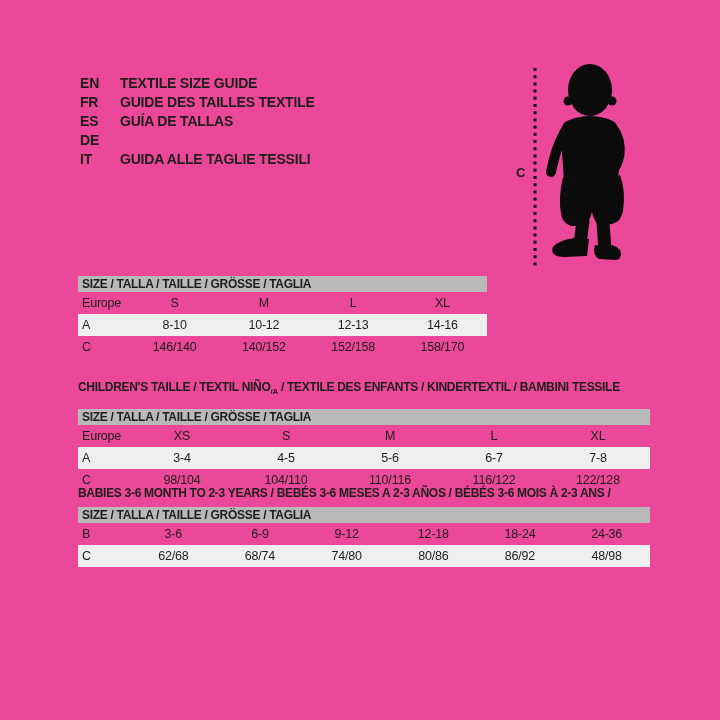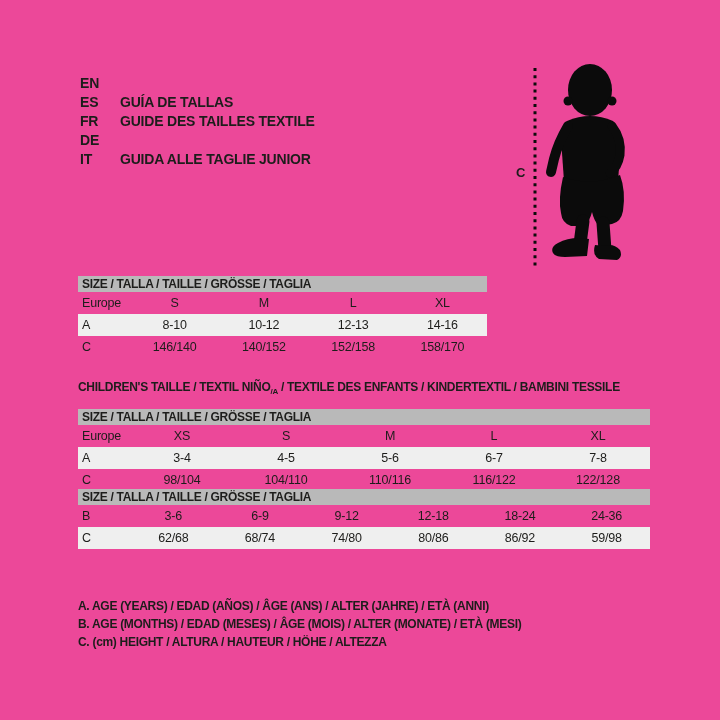--- a/index.html
+++ b/index.html
@@ -44,35 +44,36 @@
     letter-spacing:-0.3px;line-height:18px;white-space:nowrap;}
 </style>
 </head>
 <body>
 
 <div id="canvas">
 
   <div class="lang-list">
     <div class="lang-row">
       <span class="lang-code">EN</span>
+      <span>TEXTILE SIZE GUIDE</span>
+    </div>
+    <div class="lang-row">
+      <span class="lang-code">FR</span>
+      <span>GUIDE DES TAILLES TEXTILE</span>
     </div>
     <div class="lang-row">
       <span class="lang-code">ES</span>
       <span>GUÍA DE TALLAS</span>
     </div>
     <div class="lang-row">
-      <span class="lang-code">FR</span>
-      <span>GUIDE DES TAILLES TEXTILE</span>
-    </div>
-    <div class="lang-row">
       <span class="lang-code">DE</span>
     </div>
     <div class="lang-row">
       <span class="lang-code">IT</span>
-      <span>GUIDA ALLE TAGLIE JUNIOR</span>
+      <span>GUIDA ALLE TAGLIE TESSILI</span>
     </div>
   </div>
 
   <svg class="figure-svg" width="135" height="218" viewBox="0 0 135 218">
     <line x1="30" y1="12" x2="30" y2="210" stroke="var(--silhouette)" stroke-width="3" stroke-dasharray="3 4.2"></line>
     <text x="11" y="121" font-size="13" font-weight="bold" fill="var(--text)">C</text>
     <g transform="translate(38,7)" fill="var(--silhouette)">
       <ellipse cx="47" cy="27" rx="22" ry="26"></ellipse>
       <circle cx="25" cy="38" r="4.5"></circle>
       <circle cx="69" cy="38" r="4.5"></circle>
@@ -159,20 +160,21 @@
           <td>110/116</td>
           <td>116/122</td>
           <td>122/128</td>
         </tr>
       </tbody>
     </table>
   </div>
 
   <div class="section" id="section-babies">
     <div class="section-title">
+      <div>BABIES 3-6 MONTH TO 2-3 YEARS / BEBÉS 3-6 MESES A 2-3 AÑOS / BÉBÉS 3-6 MOIS À 2-3 ANS /</div>
     </div>
     <div class="band">SIZE / TALLA / TAILLE / GRÖSSE / TAGLIA</div>
     <table class="size-table">
       <colgroup>
           <col class="first-col">
           <col>
           <col>
           <col>
           <col>
           <col>
@@ -188,25 +190,20 @@
           <td>18-24</td>
           <td>24-36</td>
         </tr>
         <tr>
           <td class="first">C</td>
           <td>62/68</td>
           <td>68/74</td>
           <td>74/80</td>
           <td>80/86</td>
           <td>86/92</td>
-          <td>59/98</td>
+          <td>48/98</td>
         </tr>
       </tbody>
     </table>
   </div>
 
-  <div class="footnotes">
-    <div>A. AGE (YEARS) / EDAD (AÑOS) / ÂGE (ANS) / ALTER (JAHRE) / ETÀ (ANNI)</div>
-    <div>B. AGE (MONTHS) / EDAD (MESES) / ÂGE (MOIS) / ALTER (MONATE) / ETÀ (MESI)</div>
-    <div>C. (cm) HEIGHT / ALTURA / HAUTEUR / HÖHE / ALTEZZA</div>
-  </div>
 
 </div>
 
 </body></html>

